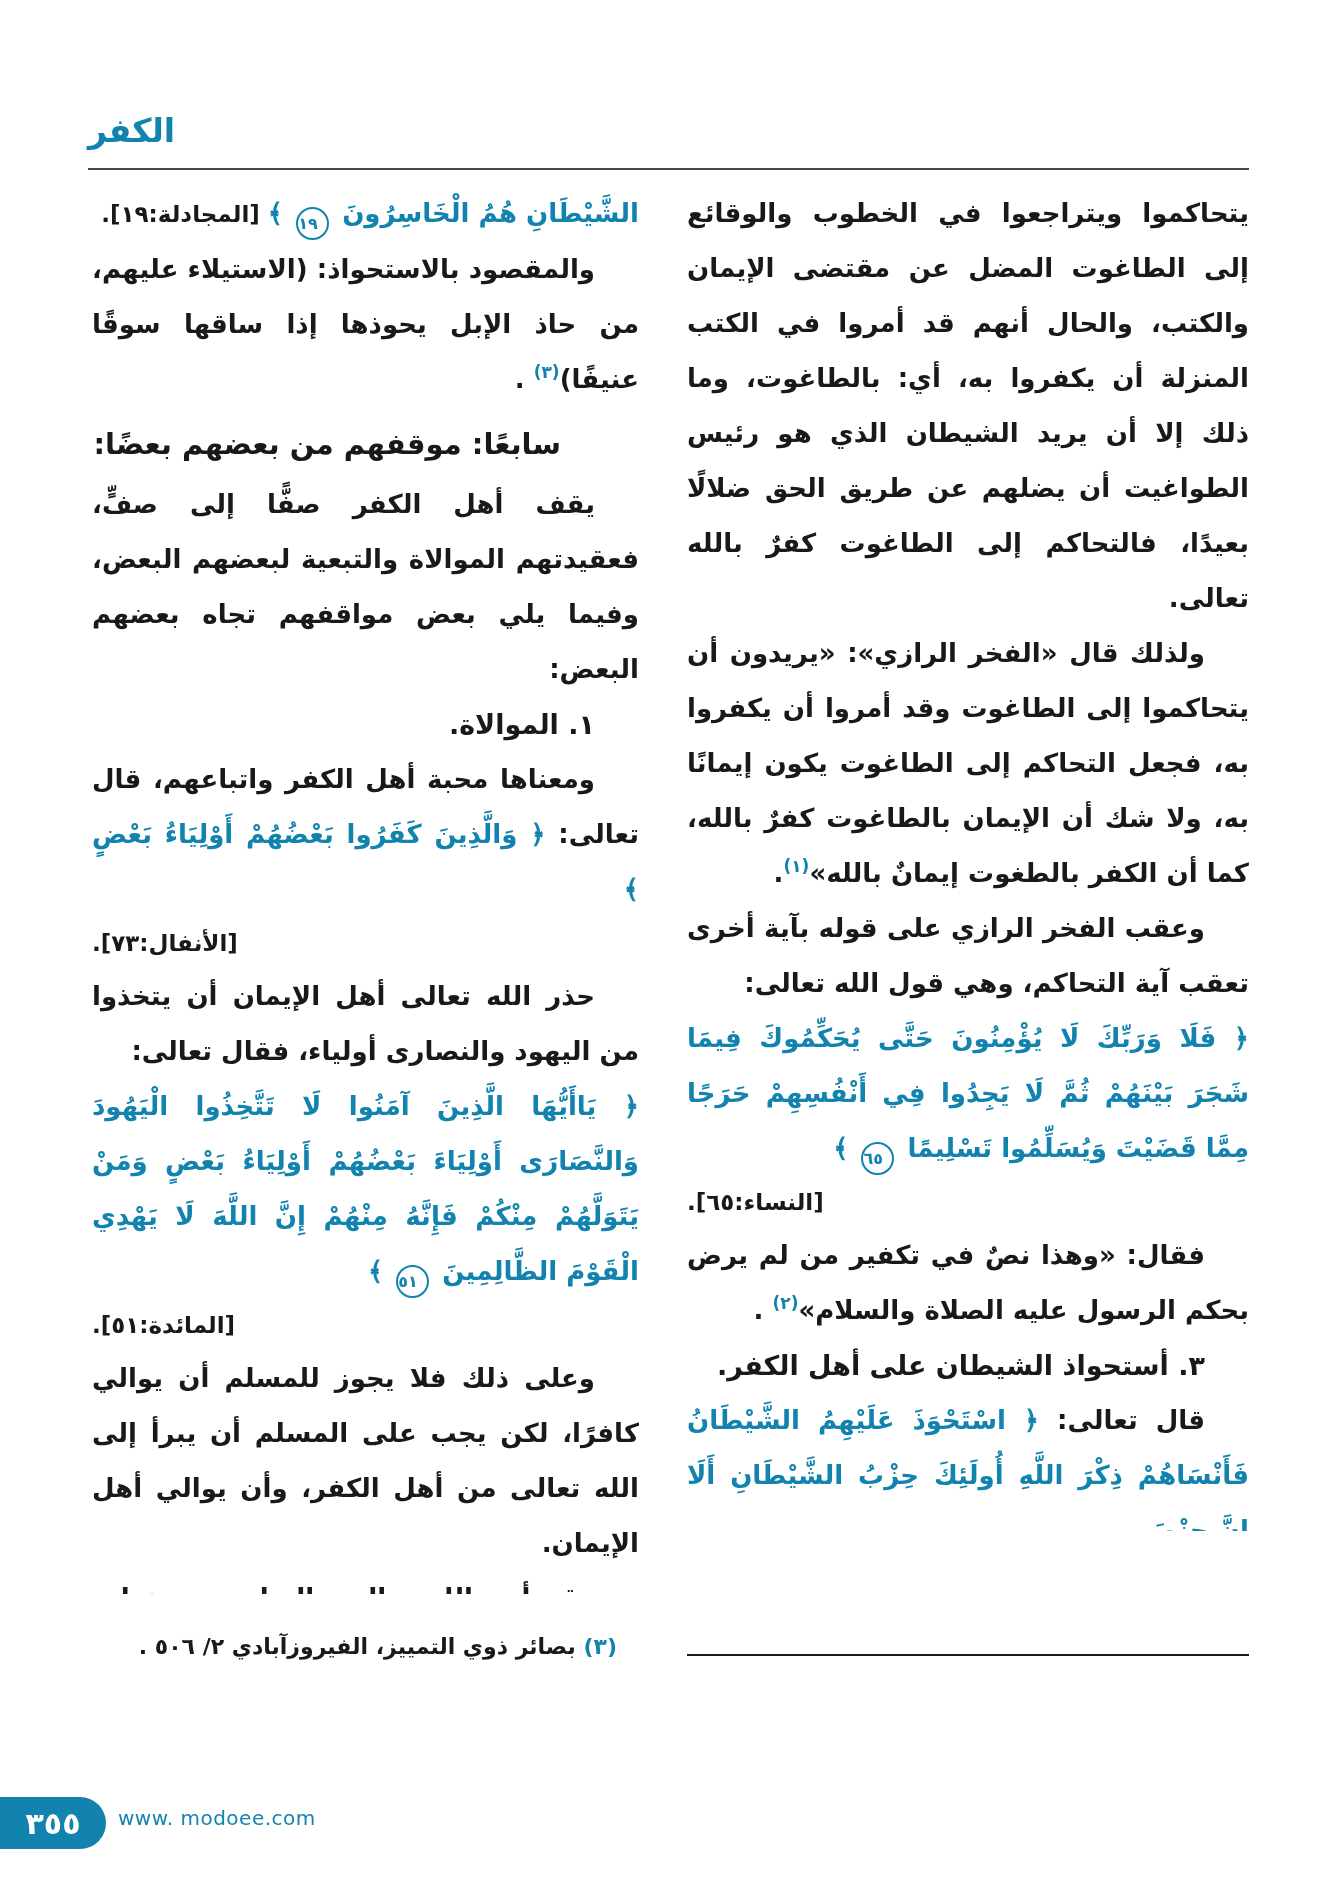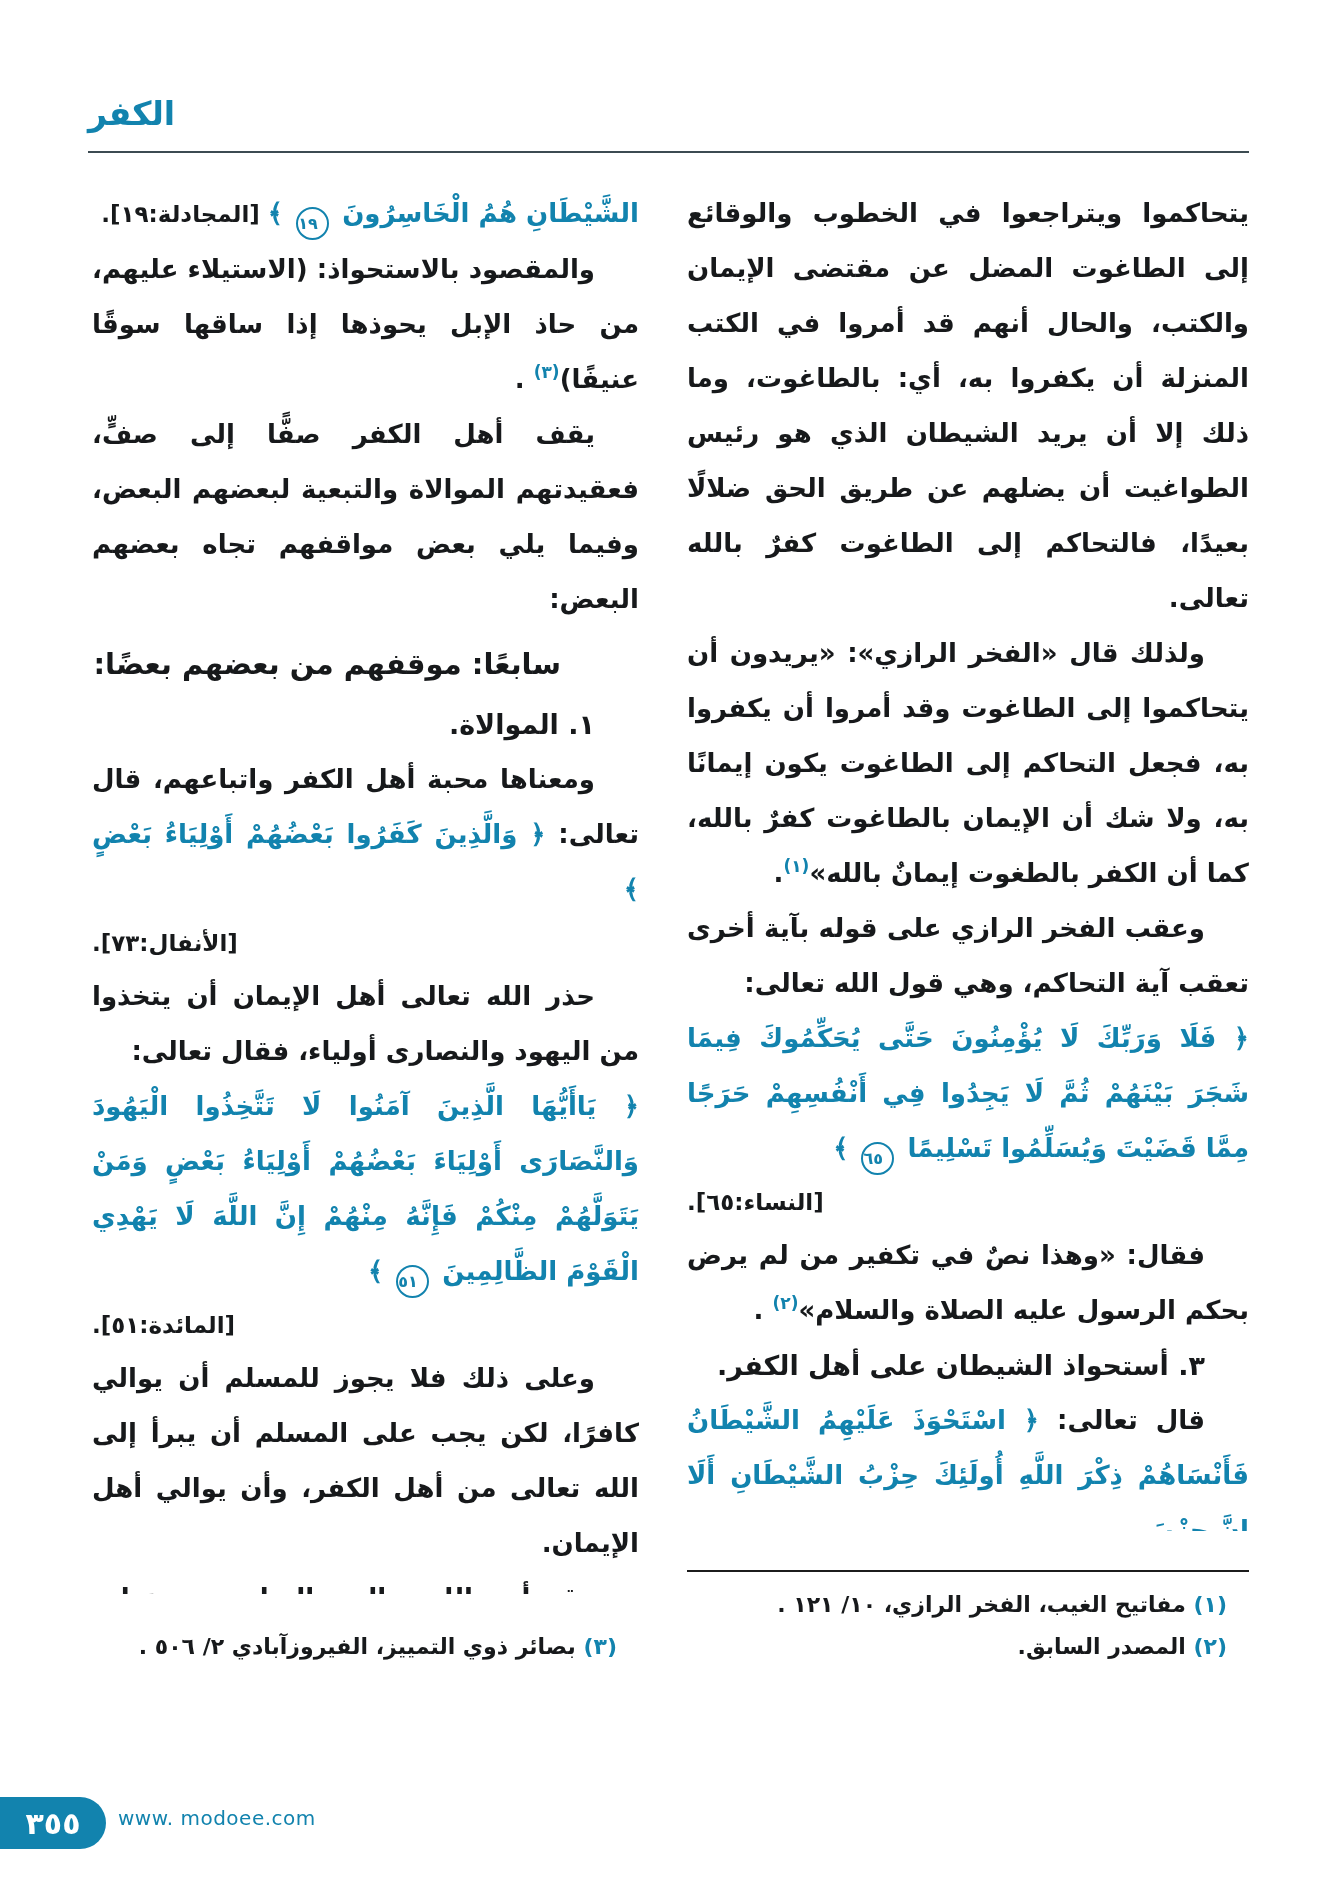--- a/index.html
+++ b/index.html
@@ -11,21 +11,21 @@
     width:1339px; height:1890px;
     background:#ffffff;
     margin:0 auto;
     direction:rtl;
     overflow:hidden;
     font-family:"DejaVu Sans", "Liberation Sans", sans-serif;
     color:var(--ink);
   }
 
   
-  .header { position:absolute; top:94px; right:90px; left:88px; height:60px; }
+  .header { position:absolute; top:111px; right:90px; left:88px; height:60px; }
   .chapter-title {
     position:absolute; left:0; top:0;
     color:var(--accent); font-size:33px; font-weight:700; line-height:40px;
   }
   .header-rule { position:absolute; top:57px; left:0; right:0; height:2px; background:#3c4b52; }
 
   
   .columns {
     position:absolute; top:186px; right:90px; left:92px;
     display:flex; gap:48px;
@@ -110,33 +110,29 @@
           <p class="para p-body indent"><span class="run-text">ولذلك قال «الفخر الرازي»: «يريدون أن يتحاكموا إلى الطاغوت وقد أمروا أن يكفروا به، فجعل التحاكم إلى الطاغوت يكون إيمانًا به، ولا شك أن الإيمان بالطاغوت كفرٌ بالله، كما أن الكفر بالطغوت إيمانٌ بالله»</span><sup class="run-fnref">(١)</sup><span class="run-text">.</span></p>
           <p class="para p-body indent"><span class="run-text">وعقب الفخر الرازي على قوله بآية أخرى تعقب آية التحاكم، وهي قول الله تعالى:</span></p>
           <p class="para p-quran-block"><span class="run-quran">﴿ فَلَا وَرَبِّكَ لَا يُؤْمِنُونَ حَتَّى يُحَكِّمُوكَ فِيمَا شَجَرَ بَيْنَهُمْ ثُمَّ لَا يَجِدُوا فِي أَنْفُسِهِمْ حَرَجًا مِمَّا قَضَيْتَ وَيُسَلِّمُوا تَسْلِيمًا </span><span class="run-ayah">٦٥</span><span class="run-quran"> ﴾</span></p>
           <p class="para p-verse-ref"><span class="run-ref">[النساء:٦٥].</span></p>
           <p class="para p-body indent"><span class="run-text">فقال: «وهذا نصٌ في تكفير من لم يرض بحكم الرسول عليه الصلاة والسلام»</span><sup class="run-fnref">(٢)</sup><span class="run-text"> .</span></p>
           <p class="para p-subheading indent"><span class="run-text">٣. أستحواذ الشيطان على أهل الكفر.</span></p>
           <p class="para p-body indent"><span class="run-text">قال تعالى: </span><span class="run-quran">﴿ اسْتَحْوَذَ عَلَيْهِمُ الشَّيْطَانُ فَأَنْسَاهُمْ ذِكْرَ اللَّهِ أُولَئِكَ حِزْبُ الشَّيْطَانِ أَلَا إِنَّ حِزْبَ</span></p>
         </div>
       <div class="col-foot">
         <div class="foot-rule"></div>
-        <div class="footnotes-list">
-            <div class="footnote"><span class="fn-marker">(١) </span><span class="fn-text">مفاتيح الغيب، الفخر الرازي، ١٠/ ١٢١ .</span></div>
-            <div class="footnote"><span class="fn-marker">(٢) </span><span class="fn-text">المصدر السابق.</span></div>
-          </div>
       </div>
     </div>
 
     <div class="column col-left">
       <div class="col-body">
           <p class="para p-body"><span class="run-quran">الشَّيْطَانِ هُمُ الْخَاسِرُونَ </span><span class="run-ayah">١٩</span><span class="run-quran"> ﴾</span><span class="run-ref"> [المجادلة:١٩].</span></p>
           <p class="para p-body indent"><span class="run-text">والمقصود بالاستحواذ: (الاستيلاء عليهم، من حاذ الإبل يحوذها إذا ساقها سوقًا عنيفًا)</span><sup class="run-fnref">(٣)</sup><span class="run-text"> .</span></p>
+          <p class="para p-heading"><span class="run-text">سابعًا: موقفهم من بعضهم بعضًا:</span></p>
           <p class="para p-body indent"><span class="run-text">يقف أهل الكفر صفًّا إلى صفٍّ، فعقيدتهم الموالاة والتبعية لبعضهم البعض، وفيما يلي بعض مواقفهم تجاه بعضهم البعض:</span></p>
-          <p class="para p-heading"><span class="run-text">سابعًا: موقفهم من بعضهم بعضًا:</span></p>
           <p class="para p-subheading indent"><span class="run-text">١. الموالاة.</span></p>
           <p class="para p-body indent"><span class="run-text">ومعناها محبة أهل الكفر واتباعهم، قال تعالى: </span><span class="run-quran">﴿ وَالَّذِينَ كَفَرُوا بَعْضُهُمْ أَوْلِيَاءُ بَعْضٍ ﴾</span></p>
           <p class="para p-verse-ref"><span class="run-ref">[الأنفال:٧٣].</span></p>
           <p class="para p-body indent"><span class="run-text">حذر الله تعالى أهل الإيمان أن يتخذوا من اليهود والنصارى أولياء، فقال تعالى:</span></p>
           <p class="para p-quran-block"><span class="run-quran">﴿ يَاأَيُّهَا الَّذِينَ آمَنُوا لَا تَتَّخِذُوا الْيَهُودَ وَالنَّصَارَى أَوْلِيَاءَ بَعْضُهُمْ أَوْلِيَاءُ بَعْضٍ وَمَنْ يَتَوَلَّهُمْ مِنْكُمْ فَإِنَّهُ مِنْهُمْ إِنَّ اللَّهَ لَا يَهْدِي الْقَوْمَ الظَّالِمِينَ </span><span class="run-ayah">٥١</span><span class="run-quran"> ﴾</span></p>
           <p class="para p-verse-ref"><span class="run-ref">[المائدة:٥١].</span></p>
           <p class="para p-body indent"><span class="run-text">وعلى ذلك فلا يجوز للمسلم أن يوالي كافرًا، لكن يجب على المسلم أن يبرأ إلى الله تعالى من أهل الكفر، وأن يوالي أهل الإيمان.</span></p>
           <p class="para p-body indent"><span class="run-text">وقد أمر الله تعالى بالبراءة من عبادة الكفار، فقال تعالى: </span></p>
         </div>
       <div class="col-foot">

